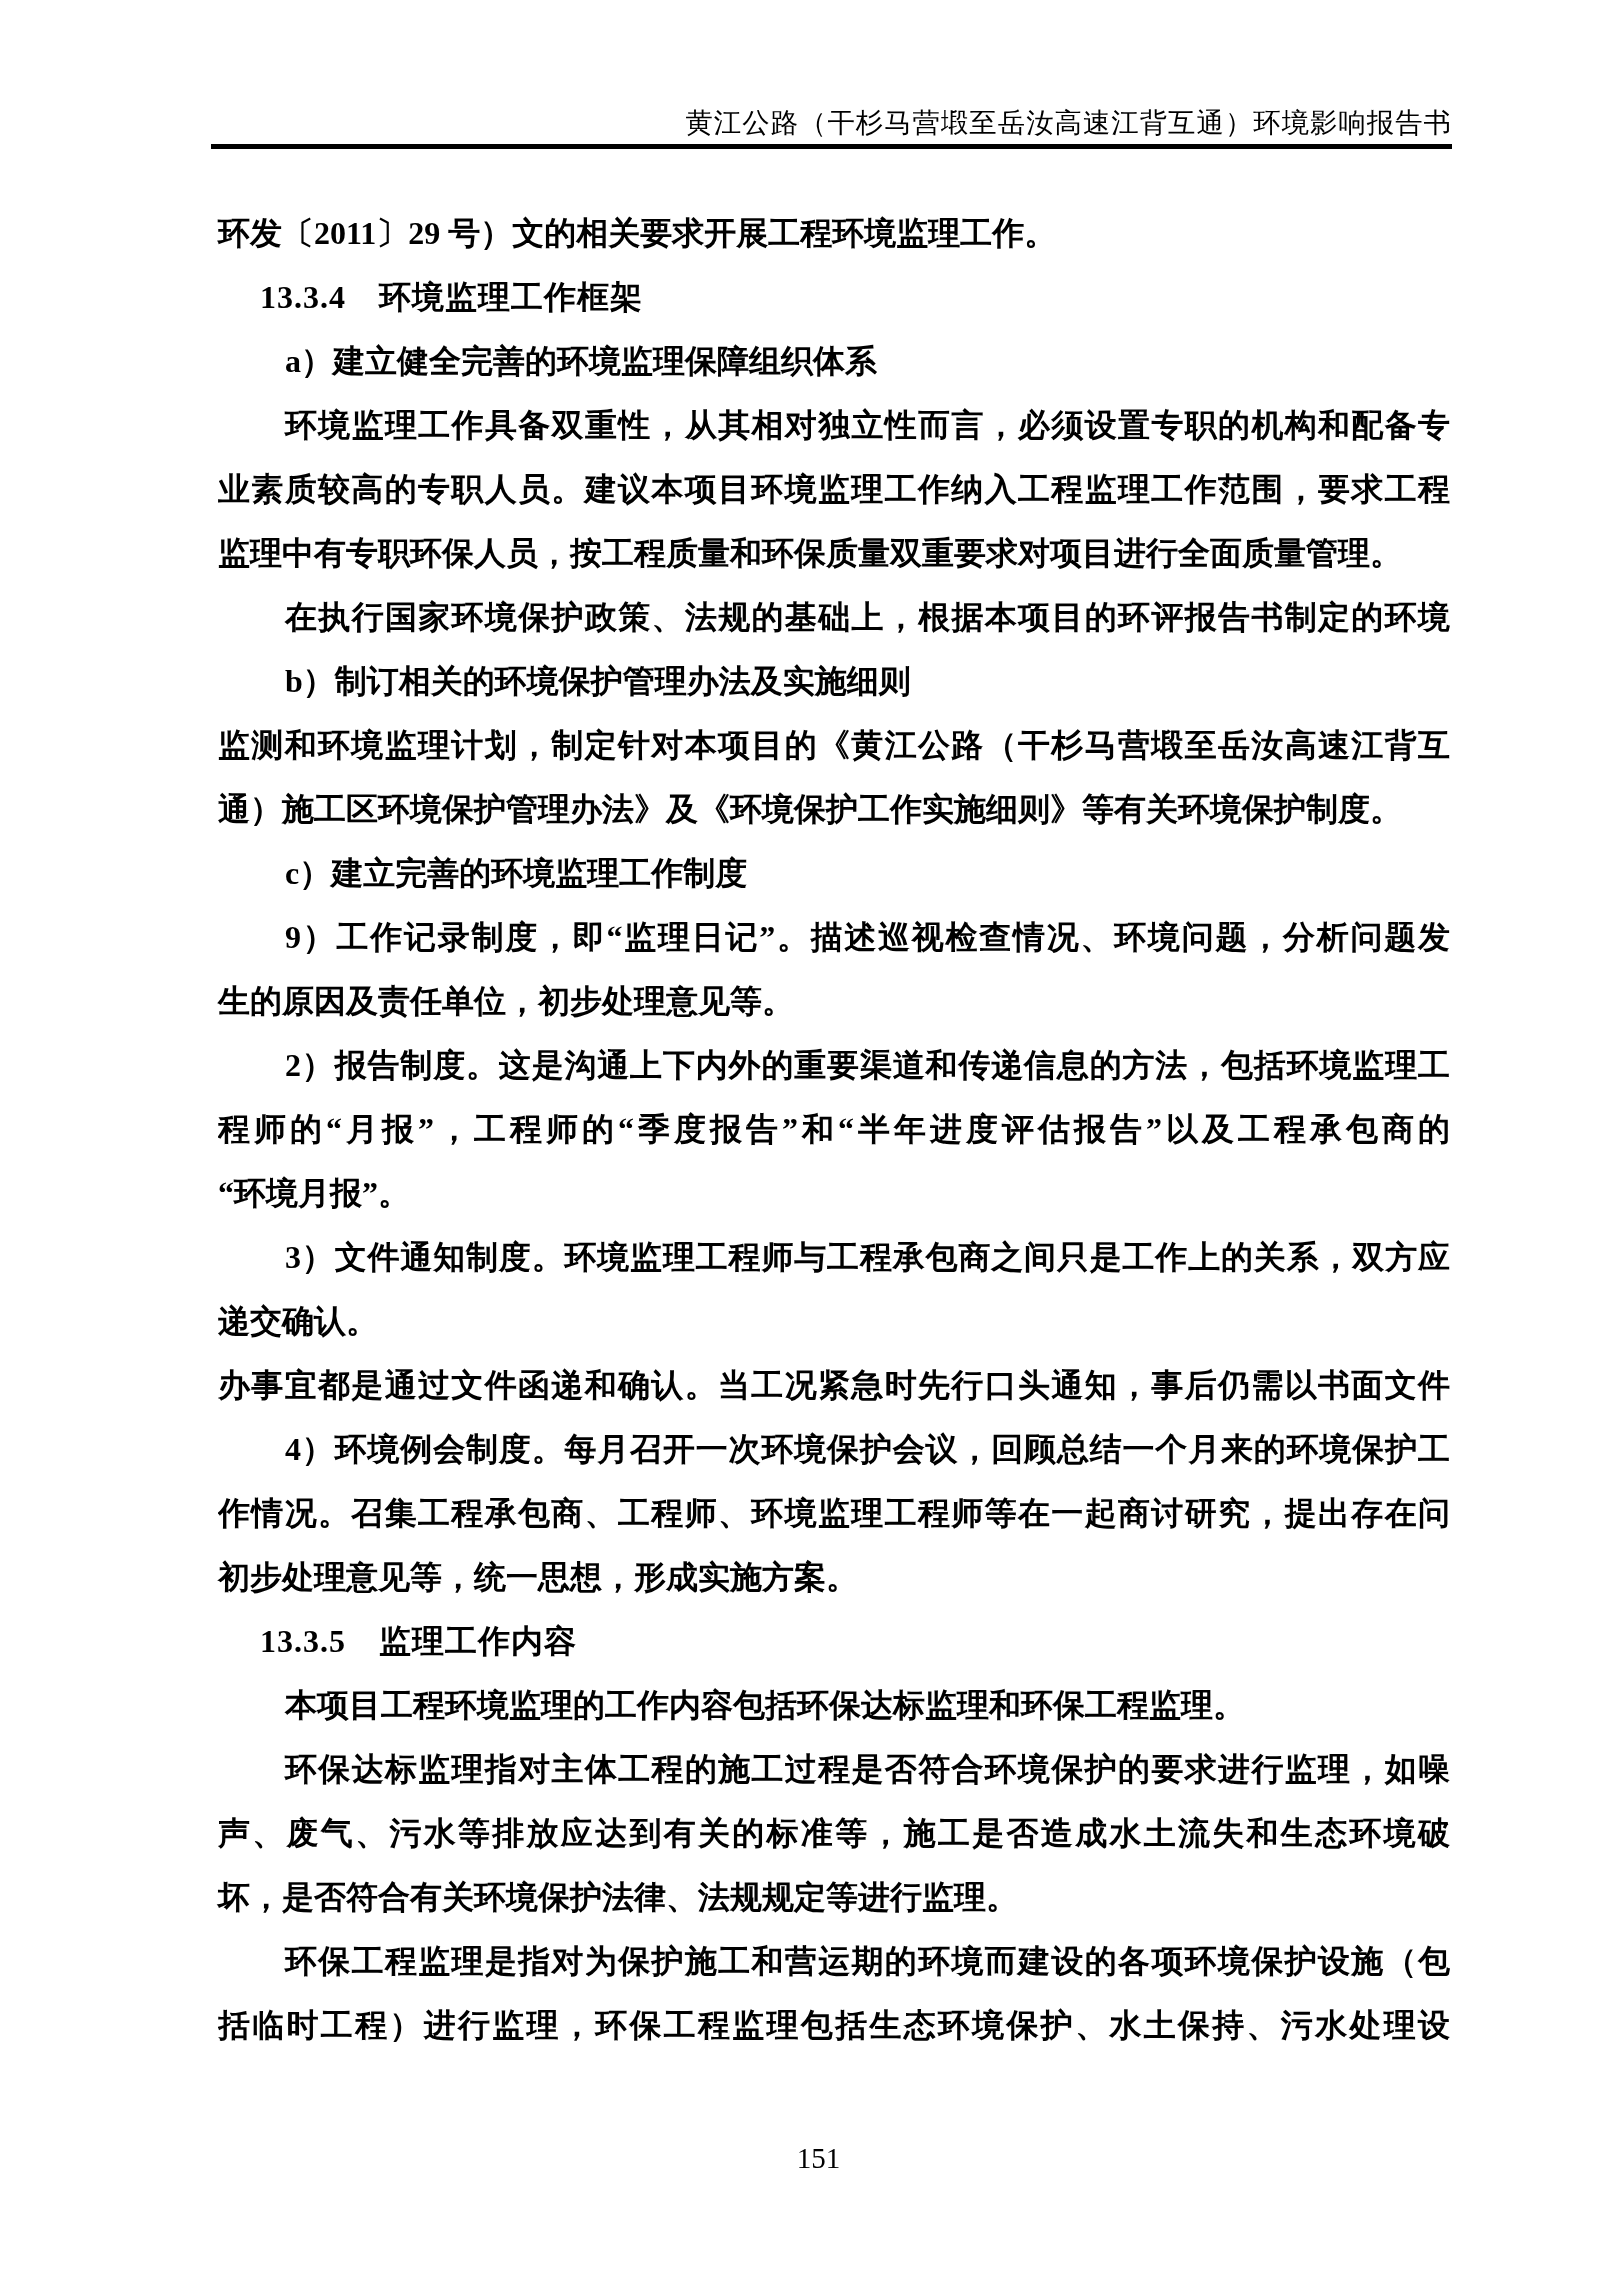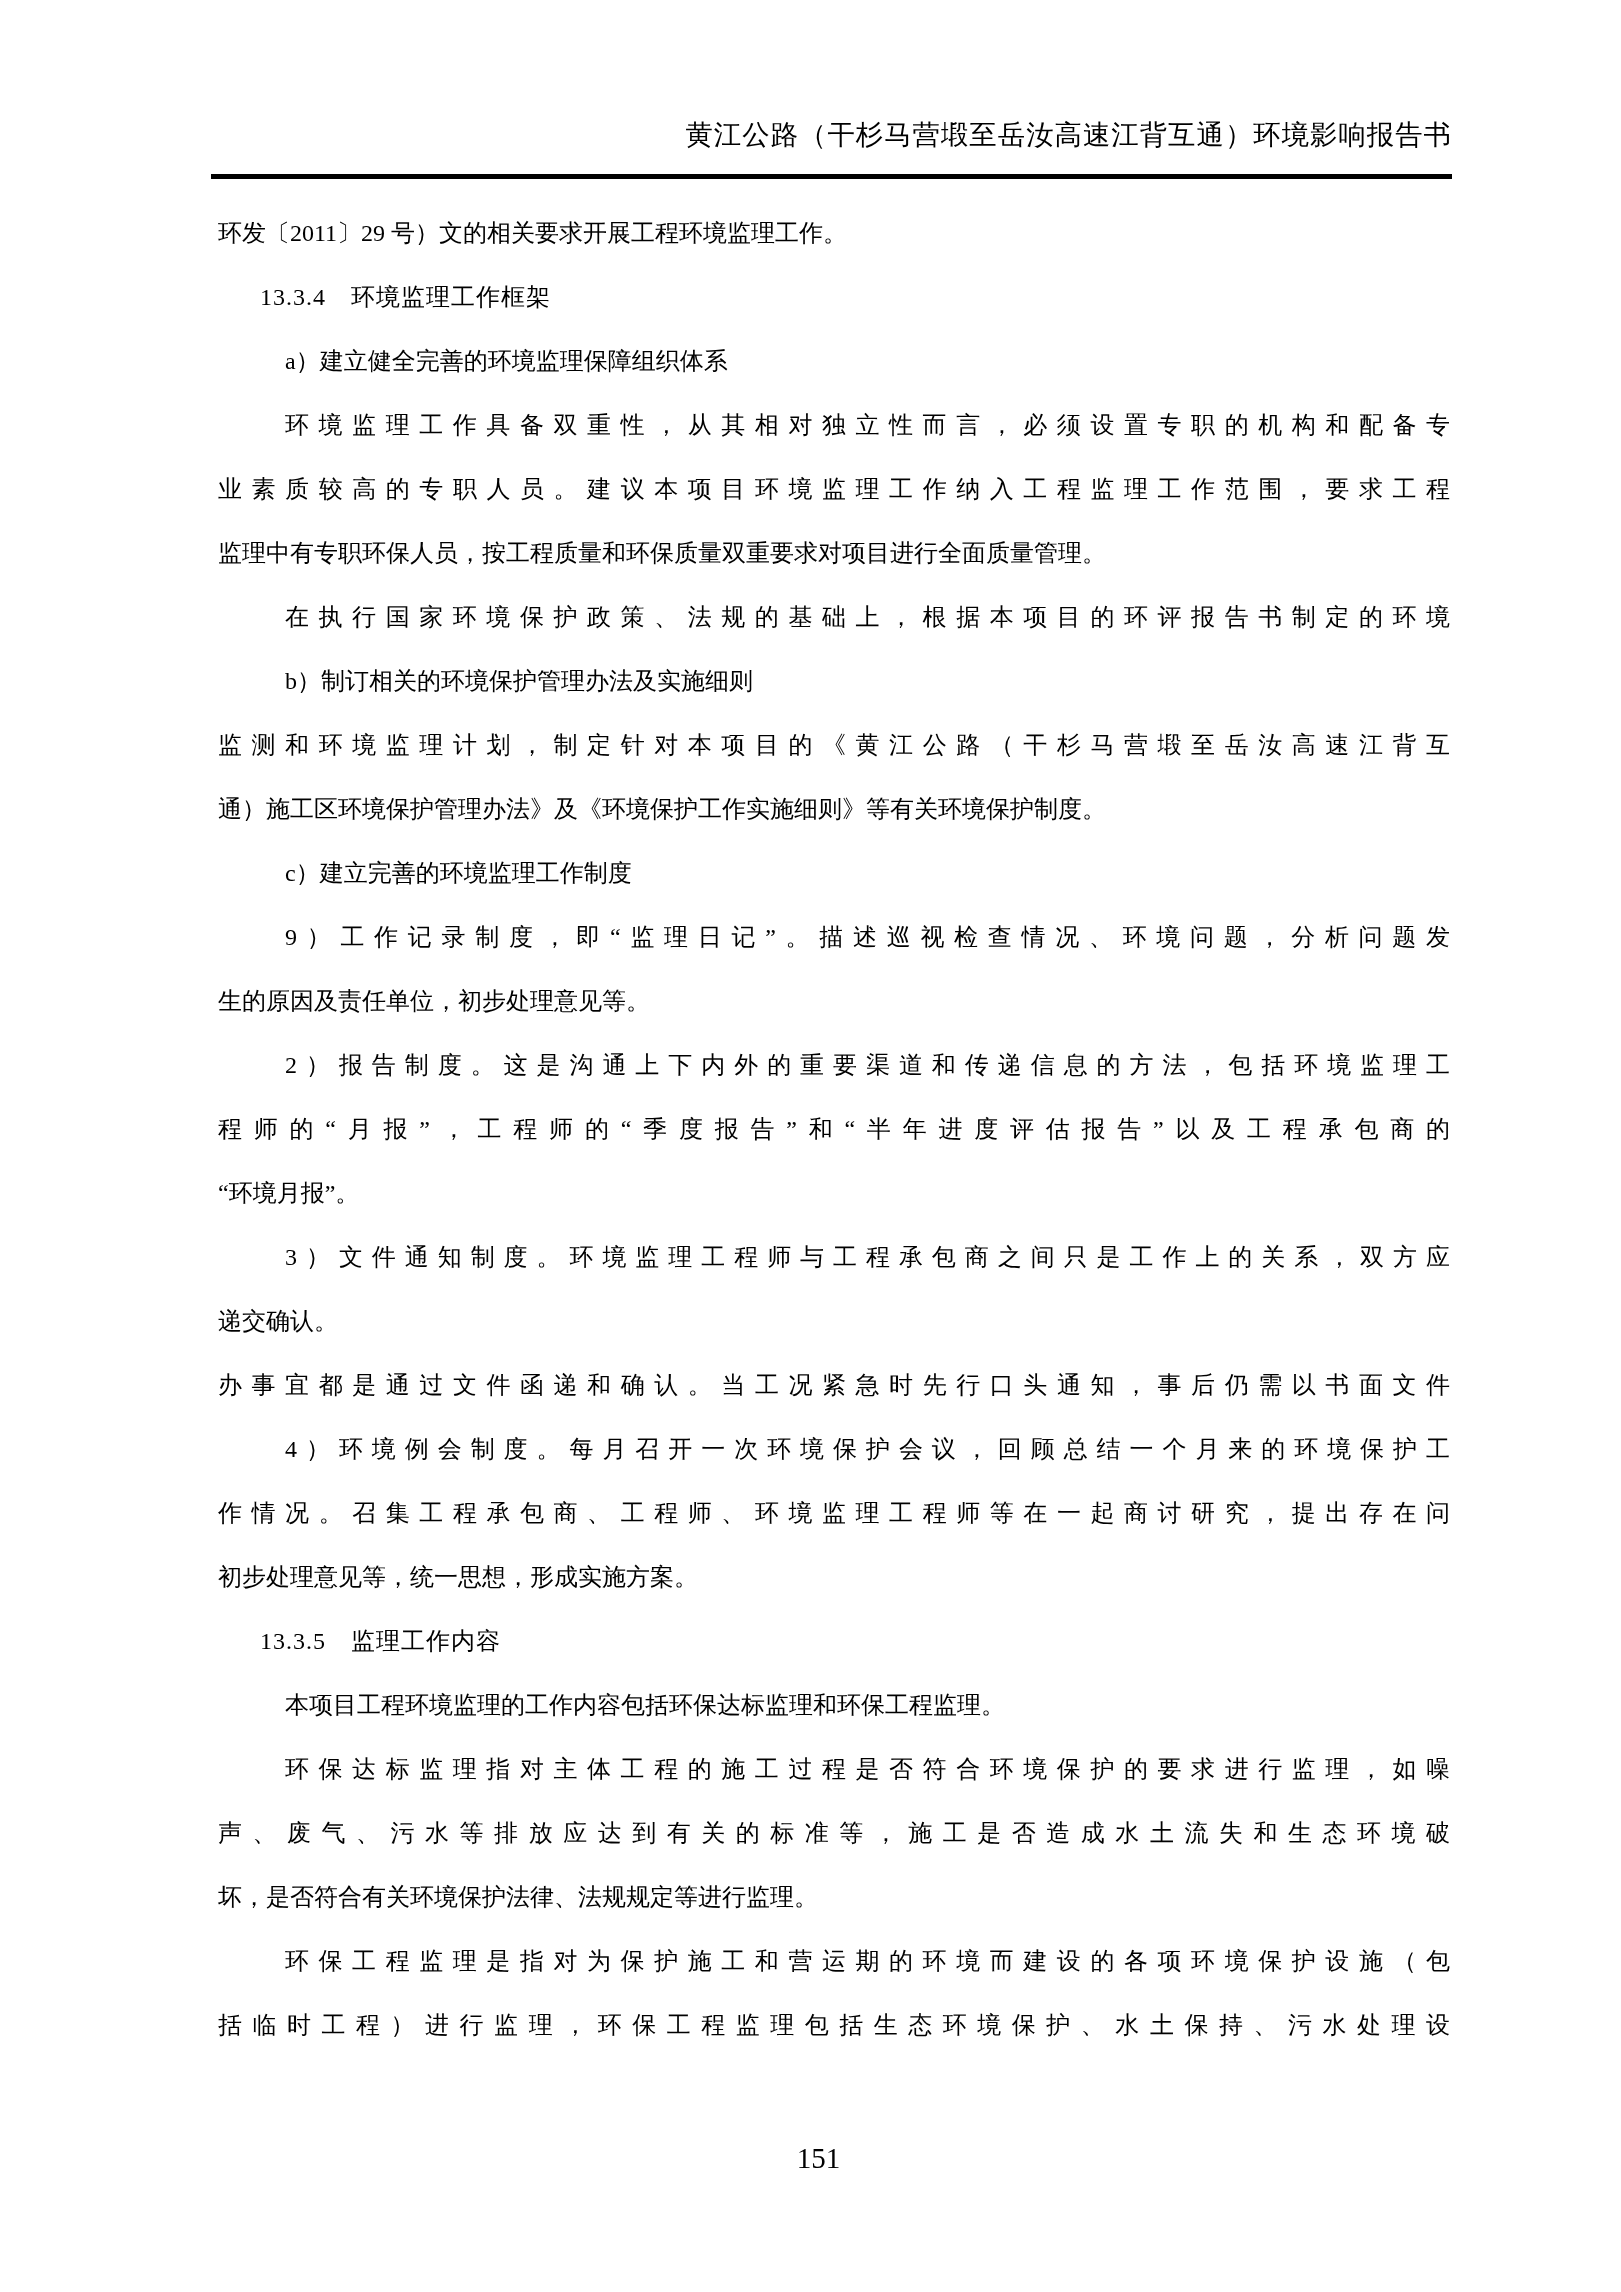--- a/index.html
+++ b/index.html
@@ -13,37 +13,38 @@
     height: 2293px;
     background: #ffffff;
     color: #000000;
     font-family: "Liberation Serif", "DejaVu Serif", serif;
     overflow: hidden;
   }
   .page-header {
     position: absolute;
     left: 211px;
     right: 169px;
-    top: 116px;
-    padding-bottom: 19px;
+    top: 104px;
+    padding-bottom: 1px;
     border-bottom: 5.9px solid #000000;
     text-align: right;
   }
   .header-title {
     font-size: 27.4px;
     line-height: 39px;
     letter-spacing: 1px;
     white-space: nowrap;
   }
   .doc-body {
     position: absolute;
     left: 218px;
     right: 171px;
     top: 201px;
-    font-size: 24px;
+    font-size: 32px;
+    font-weight: bold;
   }
   .line {
     height: 64px;
     line-height: 64px;
     white-space: nowrap;
     overflow: visible;
   }
   .line.justify {
     white-space: normal;
     text-align: justify;

